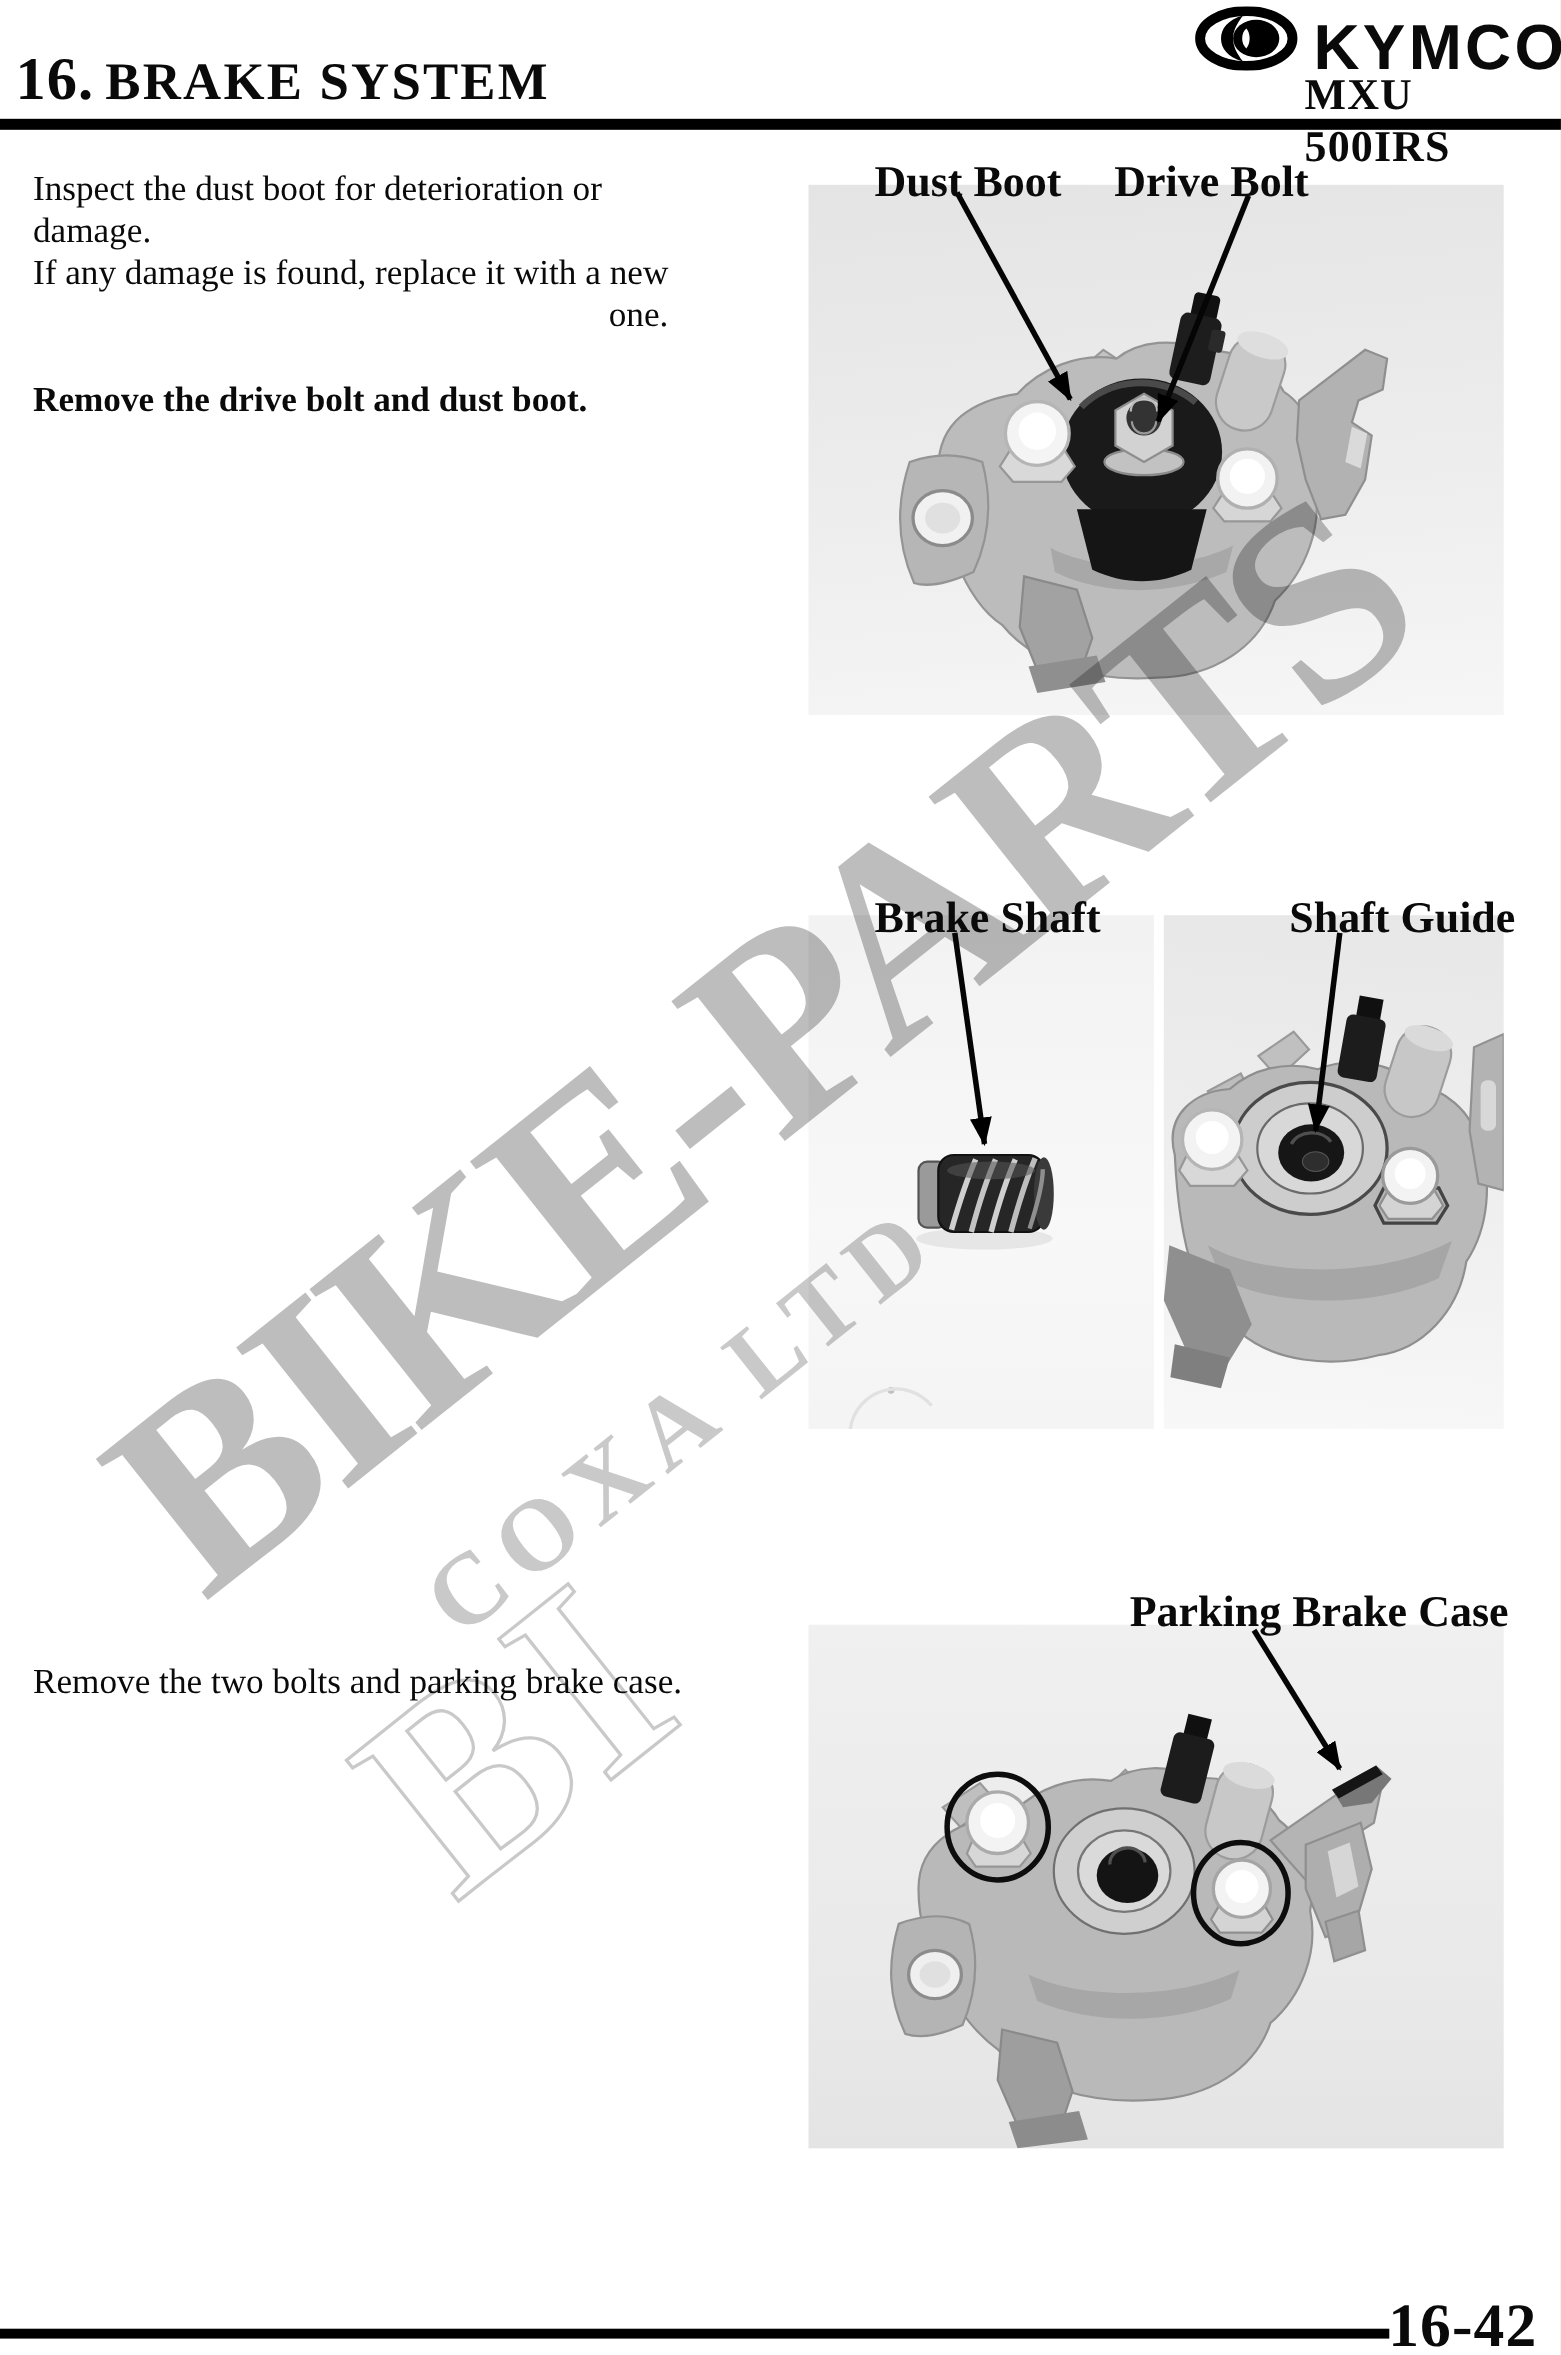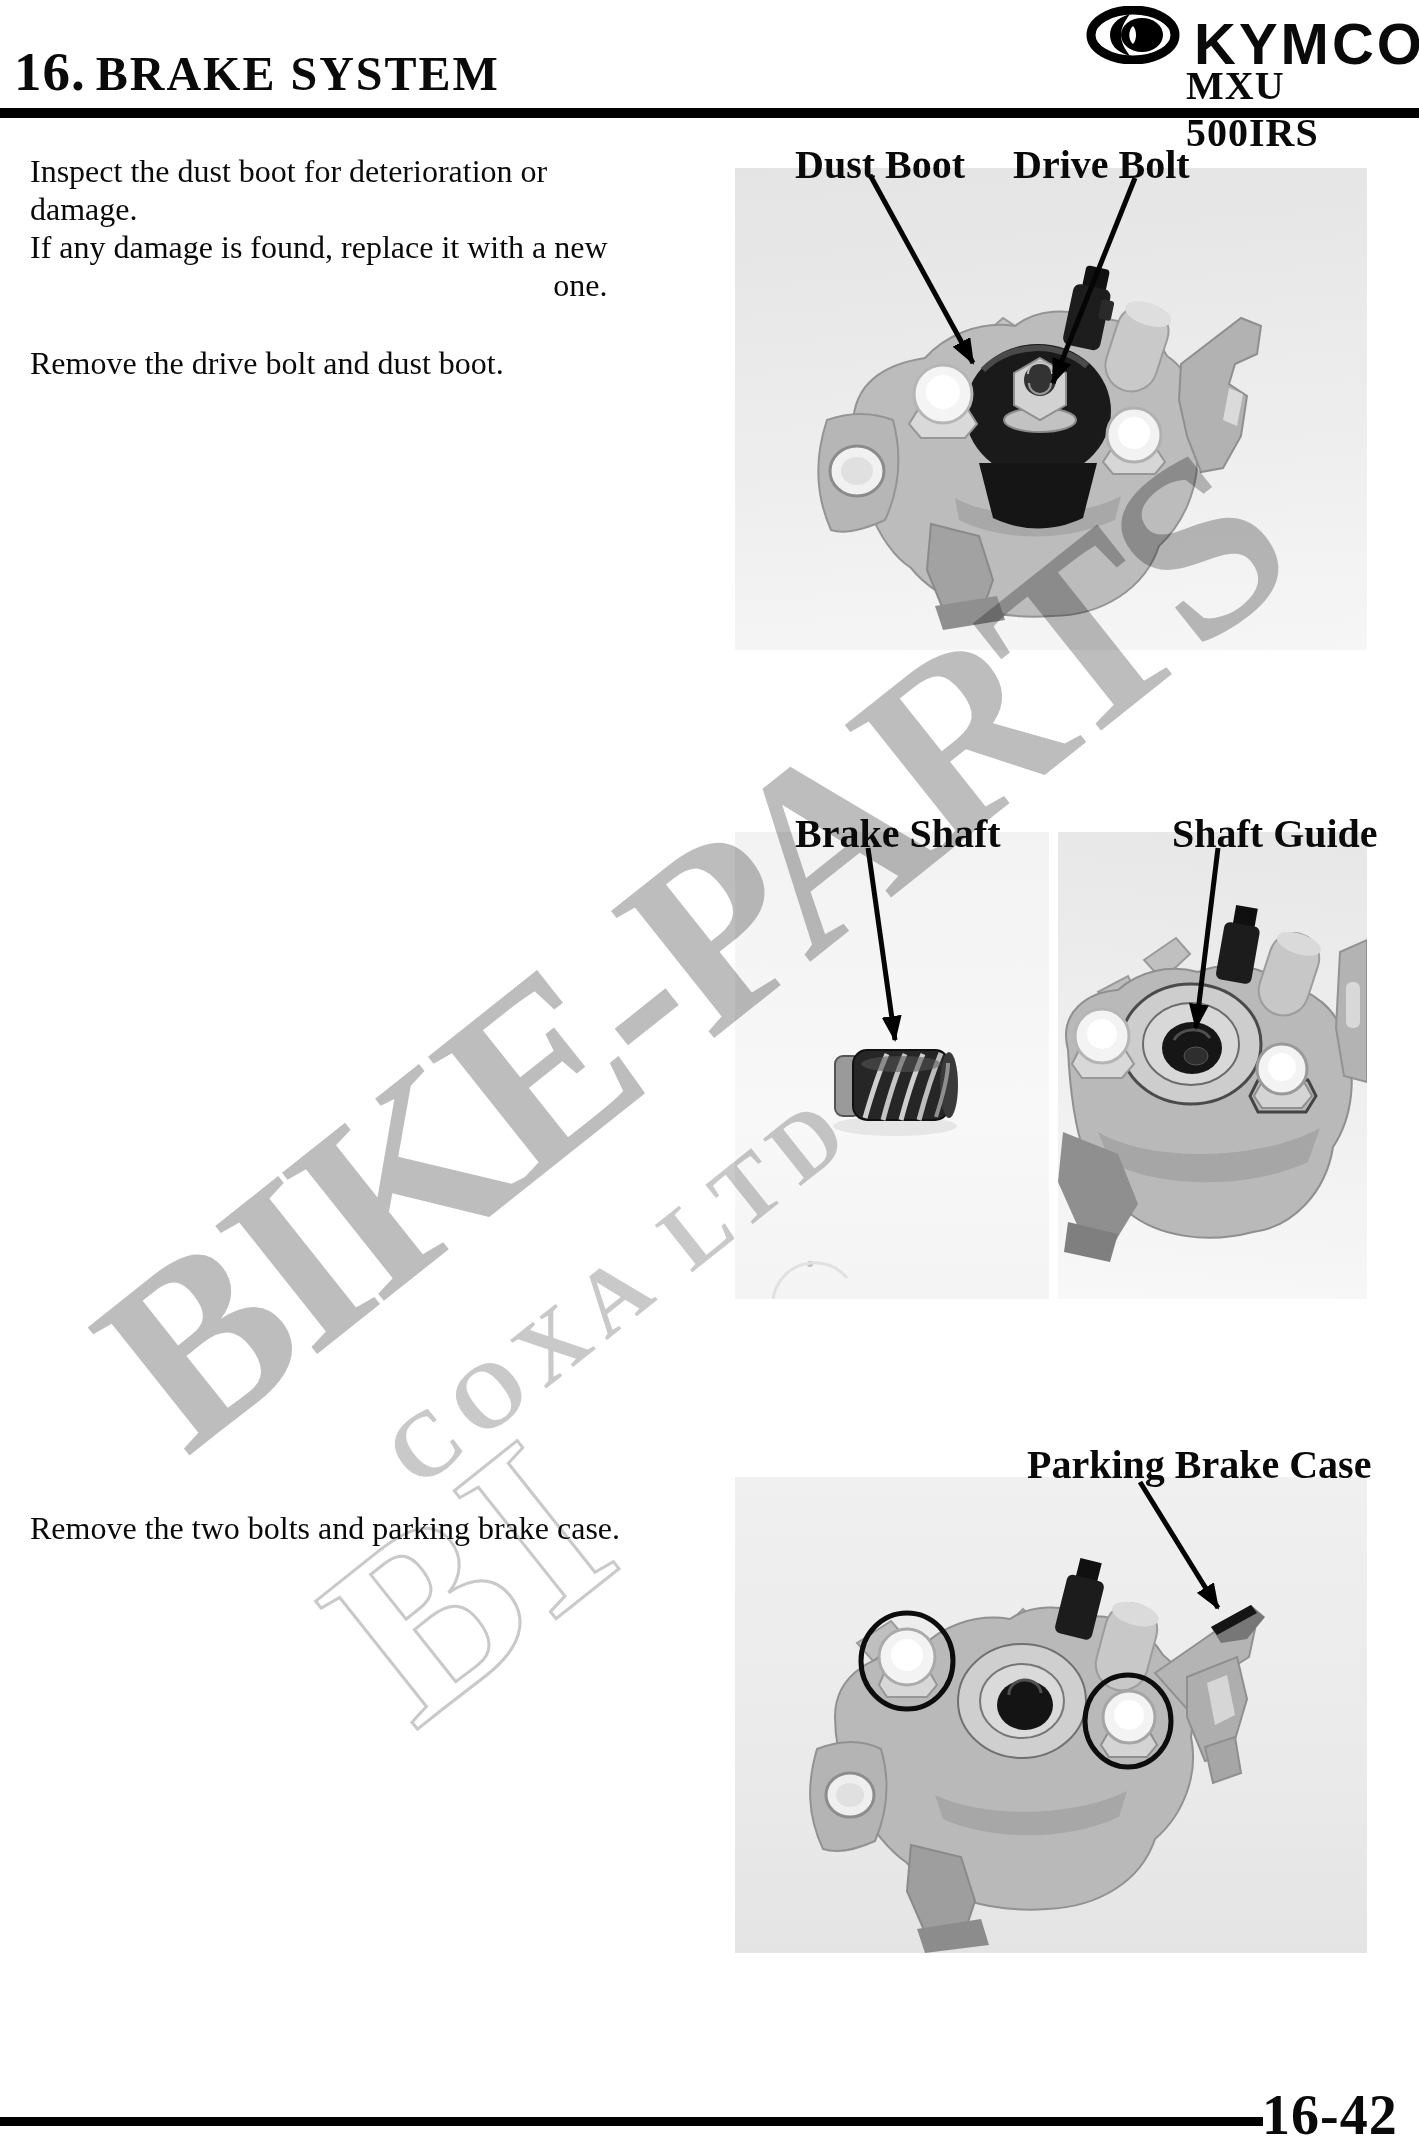--- a/index.html
+++ b/index.html
@@ -13,21 +13,21 @@
   .chapter-title .num{font-size:55px;letter-spacing:1px;}
   .chapter-title .name{font-size:48px;letter-spacing:2px;margin-left:10px;}
   .header-rule{position:absolute;left:0;top:108px;width:1419px;height:10px;background:#000;}
   .brand-logo{position:absolute;left:1086px;top:6px;}
   .brand-name{position:absolute;left:1194px;top:10px;width:222px;text-align:right;
     font-family:"Liberation Sans",sans-serif;font-weight:bold;font-size:58px;letter-spacing:3px;}
   .brand-model{position:absolute;left:1186px;top:62px;width:228px;text-align:left;
     font-weight:bold;font-size:40px;letter-spacing:1px;}
   
   .tblock{position:absolute;left:30px;font-size:32px;line-height:38px;white-space:nowrap;}
-  .tb1{top:152px;} .tb2{top:228px;text-align:right;} .tb3{top:344px;} .tb4{top:848px;} .tb5{top:1509px;}
+  .tb1{top:152px;} .tb2{top:228px;text-align:right;} .tb3{top:344px;font-weight:bold;} .tb4{top:848px;} .tb5{top:1509px;}
   
   .fig-label{position:absolute;font-size:40px;white-space:nowrap;z-index:7;font-weight:bold;}
   .lbl-dust-boot{left:795px;top:141px;}
   .lbl-drive-bolt{left:1013px;top:141px;}
   .lbl-brake-shaft{left:795px;top:810px;}
   .lbl-shaft-guide{left:1160px;top:810px;margin-left:12px;}
   .lbl-parking-brake-case{left:1027px;top:1441px;}
   
   .photo{position:absolute;z-index:1;}
   .photo svg{display:block;}

